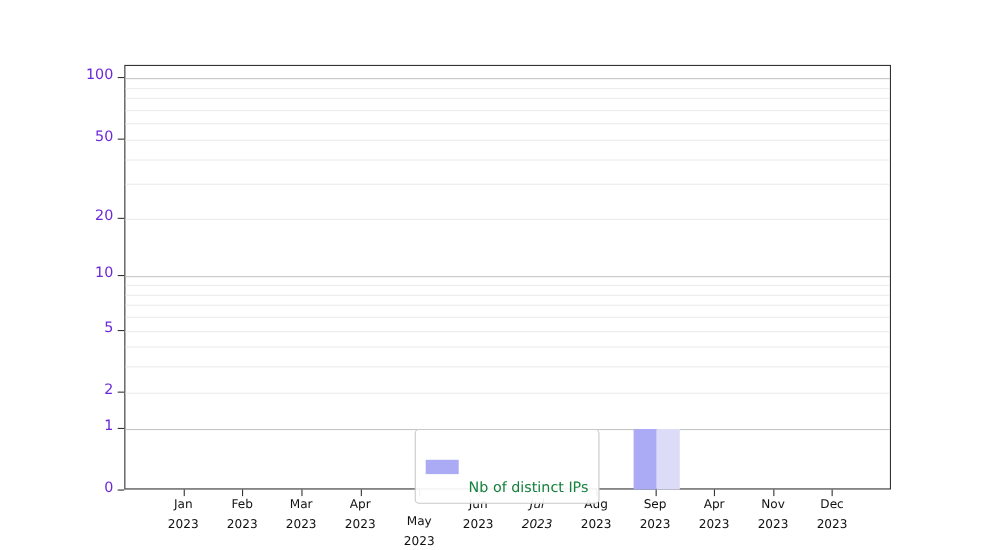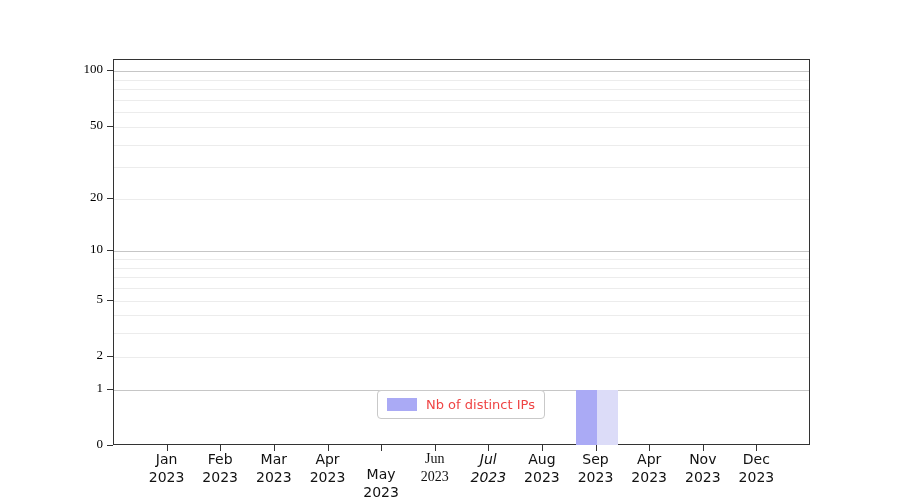--- a/index.html
+++ b/index.html
@@ -30,47 +30,46 @@
     height: 1px;
   }
   .gridline.major { background: #c6c6c6; }
   .gridline.minor { background: #ececec; }
   .bar { position: absolute; }
   .tick { position: absolute; background: #333333; }
   .ylab {
     position: absolute;
     text-align: right;
     font-size: 13px;
-    color: #000000;
-    font-family: Liberation Serif, serif;
+    color: #6d28d9;
   }
   .xlab {
     position: absolute;
     text-align: center;
-    font-size: 14px;
+    font-size: 11px;
     color: #111111;
     line-height: 18px;
     white-space: nowrap;
   }
   .legend {
     position: absolute;
     background: rgba(255, 255, 255, 0.92);
     border: 1px solid #c9c9c9;
     border-radius: 4px;
     box-sizing: border-box;
     display: flex;
     flex-direction: column;
     justify-content: center;
     gap: 5px;
     padding: 6px 9px;
     z-index: 5;
   }
   .legend-row { display: flex; align-items: center; gap: 9px; }
   .swatch { width: 30px; height: 13px; display: inline-block; }
-  .legend-label { font-size: 13px; color: #ef4444; white-space: nowrap; }
+  .legend-label { font-size: 13px; color: #15803d; white-space: nowrap; margin-top: 39px; }
 </style>
 </head>
 <body>
 
 <div class="canvas" id="canvas">
 
 
   <div class="plot" id="plot" style="left: 113px; top: 59px; width: 697px; height: 386px;">
       <div class="gridline minor" style="top: 296.8px;"></div>
       <div class="gridline minor" style="top: 273.4px;"></div>
@@ -137,21 +136,21 @@
     <div class="xlab" style="left: 297.5px; width: 60px; top: 450px;">
       <div>Apr</div>
       <div>2023</div>
     </div>
     <div class="tick" style="left: 381.1px; top: 445px; width: 1px; height: 6px;"></div>
     <div class="xlab" style="left: 351.1px; width: 60px; top: 465px;">
       <div>May</div>
       <div>2023</div>
     </div>
     <div class="tick" style="left: 434.7px; top: 445px; width: 1px; height: 6px;"></div>
-    <div class="xlab" style="left: 404.7px; width: 60px; top: 450px; font-family: Liberation Serif, serif;">
+    <div class="xlab" style="left: 404.7px; width: 60px; top: 450px;">
       <div>Jun</div>
       <div>2023</div>
     </div>
     <div class="tick" style="left: 488.3px; top: 445px; width: 1px; height: 6px;"></div>
     <div class="xlab" style="left: 458.3px; width: 60px; top: 450px; font-style: italic;">
       <div>Jul</div>
       <div>2023</div>
     </div>
     <div class="tick" style="left: 541.9px; top: 445px; width: 1px; height: 6px;"></div>
     <div class="xlab" style="left: 511.9px; width: 60px; top: 450px;">

